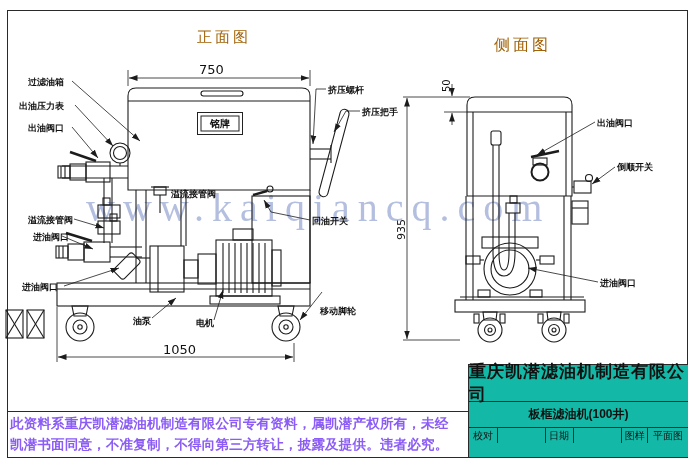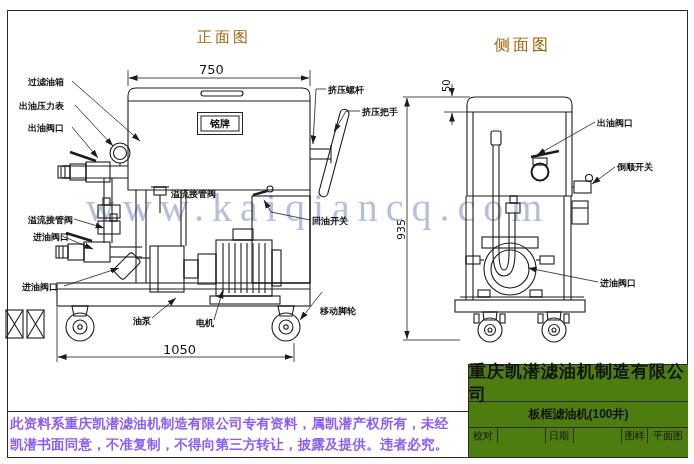--- a/index.html
+++ b/index.html
@@ -10,21 +10,21 @@
   .vtitle{position:absolute;font-size:15px;letter-spacing:3px;color:#a16207;}
   .lbl{position:absolute;font-size:9px;font-weight:bold;white-space:nowrap;color:#111;}
   .dim{position:absolute;font-size:13px;color:#111;font-family:"DejaVu Sans",sans-serif;}
   .rot{transform:rotate(-90deg);transform-origin:left top;white-space:nowrap;}
   .wm{position:absolute;left:86px;top:184px;font-family:"Liberation Serif",serif;
       font-size:40px;color:#a7b4da;letter-spacing:8px;opacity:.85;white-space:nowrap;}
   .nameplate{position:absolute;left:197px;top:112px;width:44px;height:21px;border:1.5px solid #222;
       box-shadow:inset 0 0 0 2.5px #fff, inset 0 0 0 3.5px #222;
       display:flex;align-items:center;justify-content:center;font-size:10px;font-weight:bold;}
   
-  .tblock{position:absolute;left:468px;top:364px;width:220px;height:93px;border-left:1.5px solid #2a2a2a;border-top:1.5px solid #2a2a2a;background:#4d7c0f;box-sizing:border-box;}
+  .tblock{position:absolute;left:468px;top:364px;width:220px;height:93px;border-left:1.5px solid #2a2a2a;border-top:1.5px solid #2a2a2a;background:#14b8a6;box-sizing:border-box;}
   .tb-company{height:37px;display:flex;align-items:center;justify-content:center;
       font-size:17px;font-weight:bold;letter-spacing:1px;border-bottom:1px solid #2a2a2a;box-sizing:border-box;}
   .tb-product{height:26px;display:flex;align-items:center;justify-content:center;
       font-size:12px;font-weight:bold;border-bottom:1px solid #2a2a2a;box-sizing:border-box;}
   .tb-row{display:flex;height:15px;border-bottom:1px solid #2a2a2a;box-sizing:border-box;}
   .tb-row:last-child{border-bottom:none;}
   .tb-cell{border-right:1px solid #2a2a2a;box-sizing:border-box;font-size:10px;
       display:flex;align-items:center;justify-content:center;overflow:hidden;}
   .tb-cell:last-child{border-right:none;}
   .w1{width:29px}.w2{width:48px}.w3{width:28px}.w4{width:49px}.w5{width:26px}.w6{width:40px}

